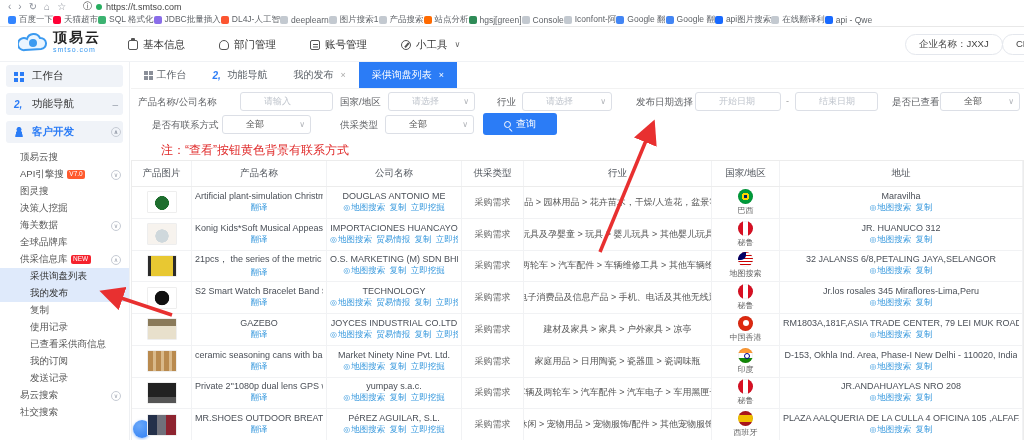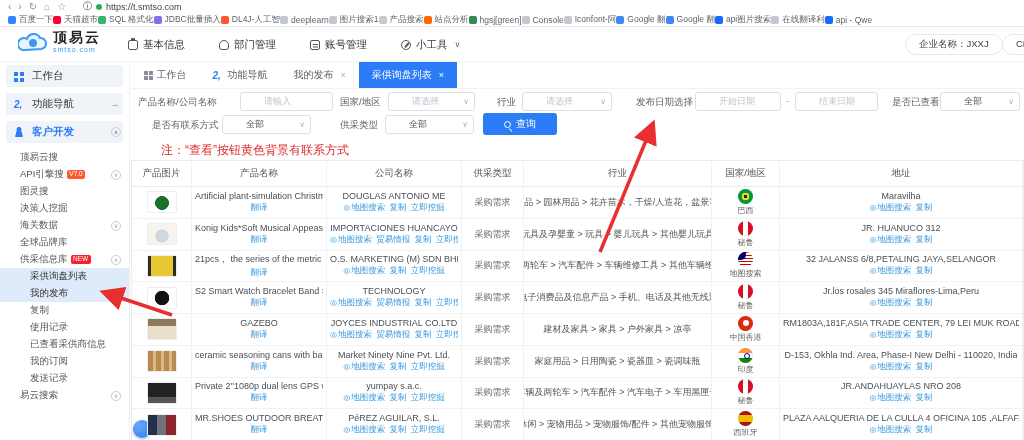--- a/index.html
+++ b/index.html
@@ -314,20 +314,23 @@
   <div class="side-item sub">
       <span>我的订阅</span>
     </div>
   <div class="side-item sub">
       <span>发送记录</span>
     </div>
   <div class="side-item">
     <span>易云搜索</span>
     <span class="chev">∨</span>
   </div>
+  <div class="side-item">
+      <span>社交搜索</span>
+    </div>
 </div>
 <div class="float-dot"></div>
 
 <div class="tabbar">
   <span class="tab">
     <span class="tgrid"></span>
     <span>工作台</span>
   </span>
   <span class="tab">
     <span class="icon-nav2">2,</span>

